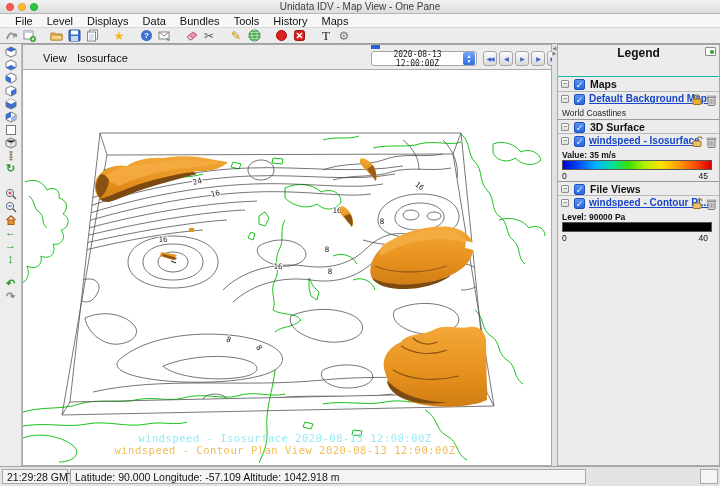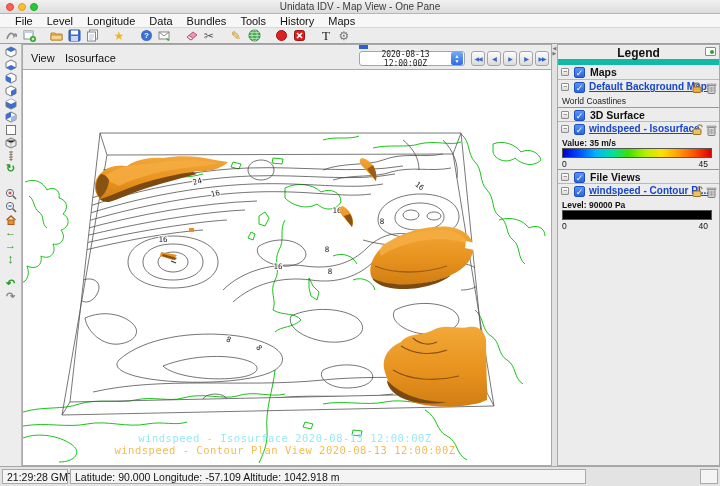--- a/index.html
+++ b/index.html
@@ -41,21 +41,21 @@
     align-items:center; padding-top:1px; }
   .lt-ic { width:14px; height:13px; display:flex; align-items:center;
     justify-content:center; font-size:11px; line-height:13px; }
   .lt-gap { height:12px; }
   .green-glyph { color:#2a9a2a; font-weight:bold; }
   .gray-glyph { color:#8a8a8a; font-weight:bold; }
 
   
   .map-panel { left:22px; top:0; width:530px; height:422px; background:#ececec;
     border:1px solid #a9a9a9; }
-  .map-header { left:0; top:0; width:528px; height:28px;padding-left:16px; }
+  .map-header { left:12px; top:0; width:528px; height:28px;padding-left:16px; }
   .timeline-strip { left:0; top:0; width:528px; height:5px; }
   .time-marker { left:336px; top:0; width:9px; height:4px; background:#2b5fd6; }
   .map-menu-item { top:7px; font-size:11px; color:#111; }
   .time-combo { left:336px; top:6px; width:106px; height:15px; background:#fff;
     border:1px solid #a5a5a5; border-radius:3px; display:flex; align-items:center; }
   .time-combo-text { flex:1; text-align:center; font-size:8px; color:#222;
     font-family:"DejaVu Sans Mono", monospace; }
   .time-stepper { width:12px; height:13px; margin-right:1px; border-radius:2px;
     background:linear-gradient(#74a8f8,#2f6be0); color:#fff; font-size:5px;
     display:flex; flex-direction:column; align-items:center; justify-content:center; line-height:5px; }
@@ -69,21 +69,21 @@
     border-top:1px solid #a9a9a9; }
 
   
   .splitter { left:552px; top:0; width:5px; height:422px; background:#e2e2e2;
     display:flex; flex-direction:column; align-items:center; padding-top:2px;
     font-size:5px; color:#777; line-height:5px; }
 
   
   .legend { left:557px; top:0; width:163px; height:422px; background:#ececec;
     border:1px solid #a9a9a9; font-size:10px; }
-  .legend-header { height:20px; border-bottom:6px solid #14b8a6; position:relative; }
+  .legend-header { height:32px; border-bottom:1px solid #14b8a6; position:relative; }
   .legend-title { width:100%; text-align:center; font-weight:bold; font-size:12px; top:1px; }
   .float-icon { right:3px; top:2px; width:11px; height:9px; background:#fff;
     border:1px solid #8a8a8a; border-radius:1px; }
   .float-icon::after { content:""; position:absolute; right:1px; bottom:1px;
     width:4px; height:4px; border-radius:50%; background:#2aa52a; }
   .cat-row { height:15px; border-bottom:1px solid #b9b9b9; border-top:1px solid #989898;
     position:relative; background:#ececec; }
   .item-row { height:16px; position:relative; }
   .collapse-box { left:3px; top:3px; width:8px; height:8px; background:linear-gradient(#fff,#d9d9d9);
     border:1px solid #8f8f8f; border-radius:1px; font-size:7px; line-height:6px;
@@ -122,21 +122,21 @@
 <div class="abs titlebar">
   <div class="abs tl-dot tl-close"></div>
   <div class="abs tl-dot tl-min"></div>
   <div class="abs tl-dot tl-zoom"></div>
   <div class="abs title-text">Unidata IDV - Map View - One Pane</div>
 </div>
 
 <div class="abs menubar">
   <span class="menu-item">File</span>
   <span class="menu-item">Level</span>
-  <span class="menu-item">Longitude</span>
+  <span class="menu-item">Displays</span>
   <span class="menu-item">Data</span>
   <span class="menu-item">Bundles</span>
   <span class="menu-item">Tools</span>
   <span class="menu-item">History</span>
   <span class="menu-item">Maps</span>
 </div>
 
 <div class="abs toolbar">
   <span class="tb-ic">
     <svg width="13" height="13">

